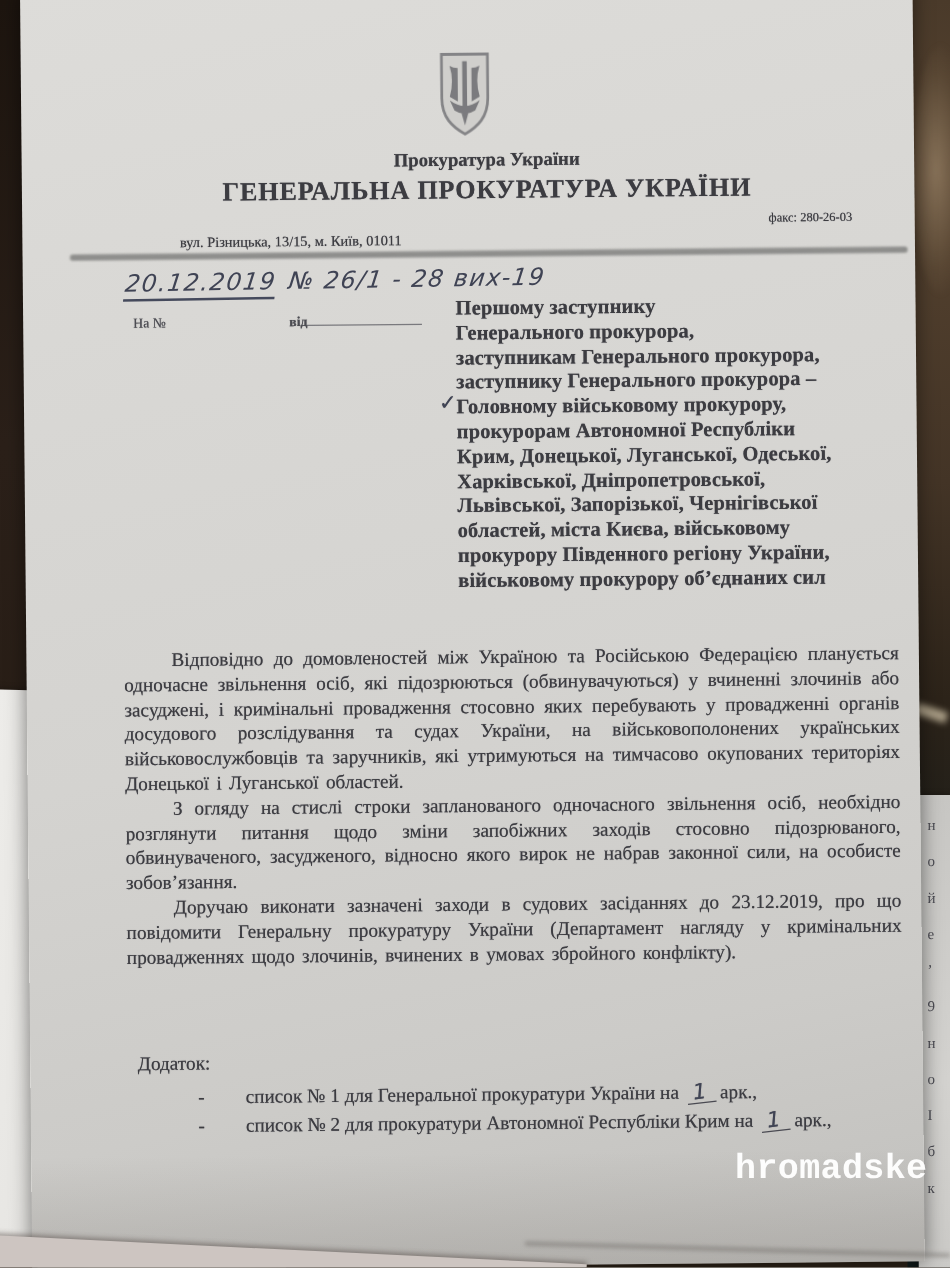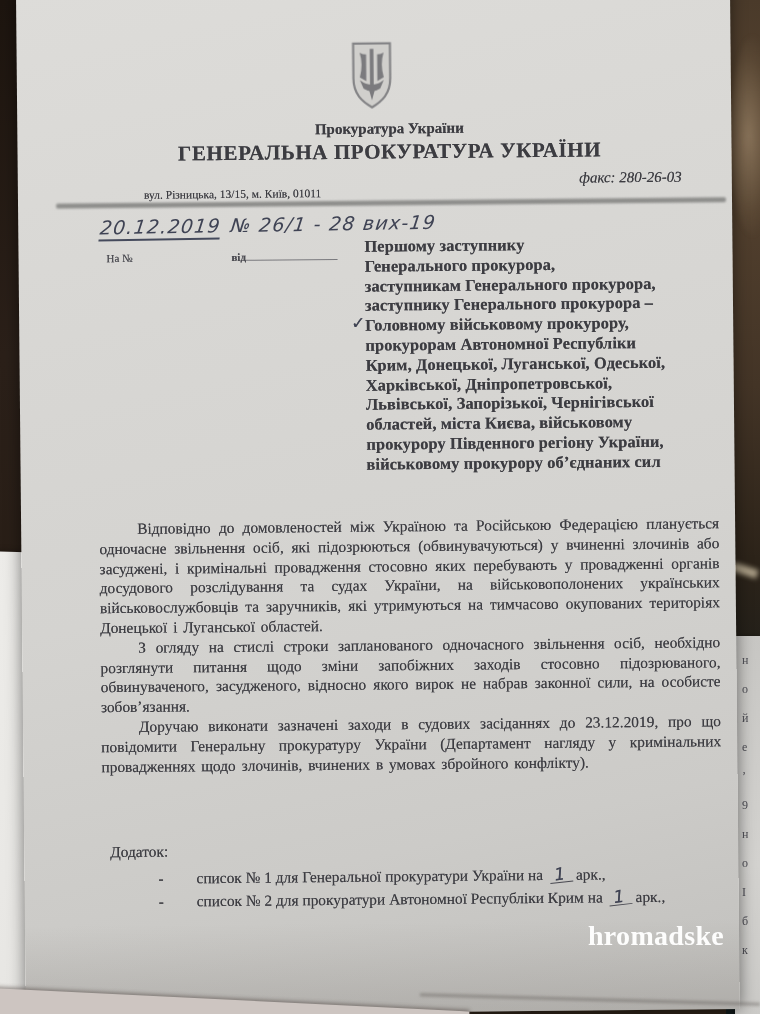--- a/index.html
+++ b/index.html
@@ -61,21 +61,21 @@
     content:""; position:absolute; left:0; bottom:0; width:100%; height:90px;
     background:linear-gradient(to bottom, transparent, rgba(110,104,98,.22));
   }
   .printed{ text-shadow:0 0 .6px rgba(62,62,70,.75); }
   
   .emblem{ position:absolute; left:50%; top:50px; margin-left:-2px; transform:translateX(-50%); opacity:.88; filter:blur(.3px); }
   .org-small{ position:absolute; left:30px; right:0; top:130px; text-align:center;
     font-weight:bold; font-size:15px; }
   .org-main{ position:absolute; left:30px; right:0; top:149px; text-align:center;
     font-weight:bold; font-size:21px; letter-spacing:.6px; }
-  .fax{ position:absolute; right:50px; top:181px; font-size:15px;font-style:italic; }
+  .fax{ position:absolute; right:50px; top:181px; font-size:10px; }
   .address{ position:absolute; left:126px; top:196px; font-size:11.5px; }
   .head-rule{ position:absolute; left:38px; right:6px; top:210px; height:5px;
     background:#8e8e8c; filter:blur(.8px); border-radius:2px; }
   
   .hand{ font-family:"DejaVu Sans", sans-serif; font-style:italic; color:#3f4354; }
   .ref-hand{ position:absolute; left:82px; top:222px; font-size:19px; letter-spacing:1.2px;
     transform:skewX(-8deg) rotate(-.4deg); white-space:nowrap; }
   .ref-hand .date{ border-bottom:2px solid #454a5c; padding-bottom:1px; margin-right:10px; }
   .ref-blanks{ position:absolute; left:88px; top:258px; font-size:11px; color:#4c4c52; }
   .ref-blanks .vid{ margin-left:96px;font-weight:bold; }
@@ -92,21 +92,21 @@
   
   .attachments{ position:absolute; left:86px; top:850px; width:620px; font-size:15.4px; }
   .attach-label{ margin-bottom:6px; }
   .attach-row{ padding-left:48px; line-height:23px; white-space:nowrap; }
   .attach-bullet{ display:inline-block; width:38px; }
   .hand-count{ display:inline-block; font-family:"DejaVu Sans",sans-serif; font-style:italic;
     font-size:17px; color:#3f4354; border-bottom:1.6px solid #4a4a52;
     padding:0 7px 0 5px; margin:0 4px 0 6px; transform:rotate(-6deg); line-height:15px; }
   
   .watermark{ position:absolute; left:588px; top:920px; z-index:4;
-    font-family:Liberation Serif, serif; font-weight:bold; font-size:28px;
+    font-family:Liberation Mono, monospace; font-weight:bold; font-size:28px;
     color:#ffffff; letter-spacing:.3px; opacity:.97; }
   
   .scribbles{ position:absolute; right:2px; top:10px; }
 </style>
 </head>
 <body>
 
 <div class="scene">
 
   <div class="bg-left"></div>

